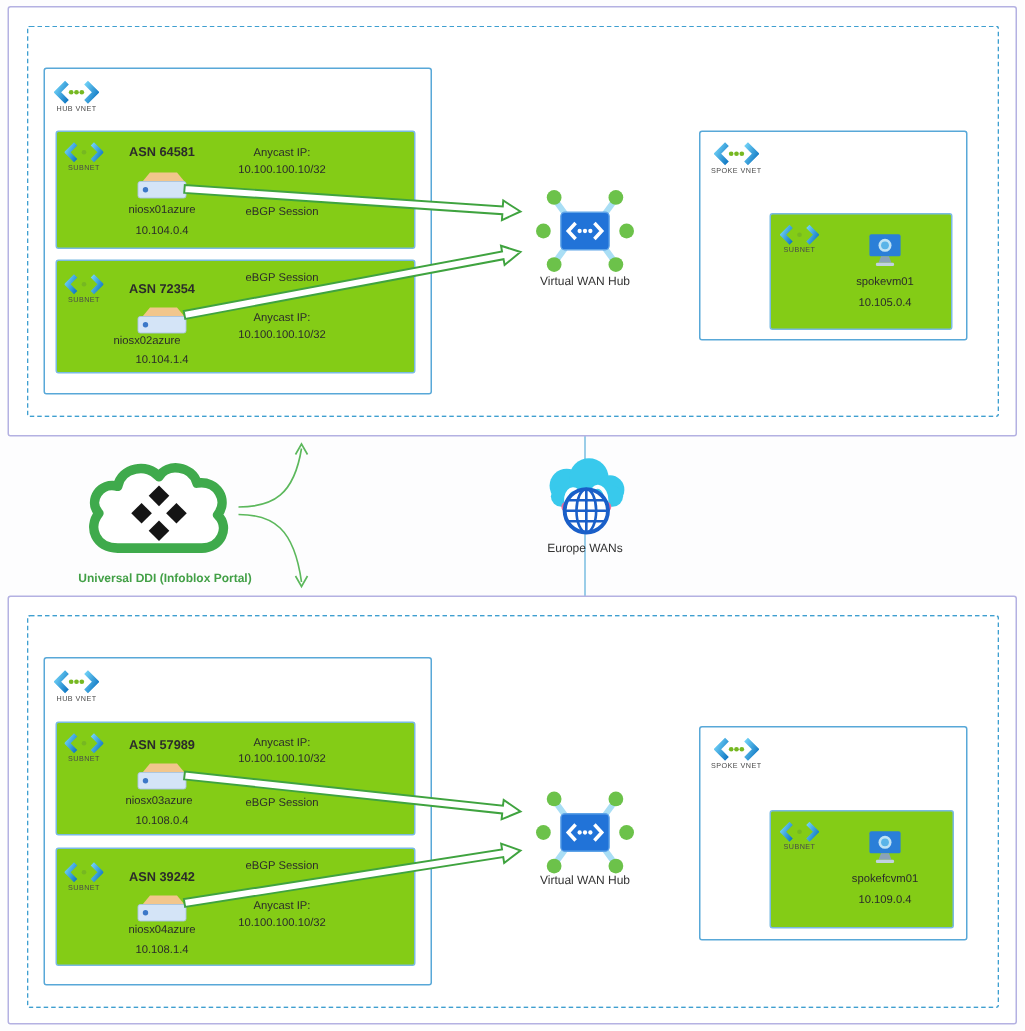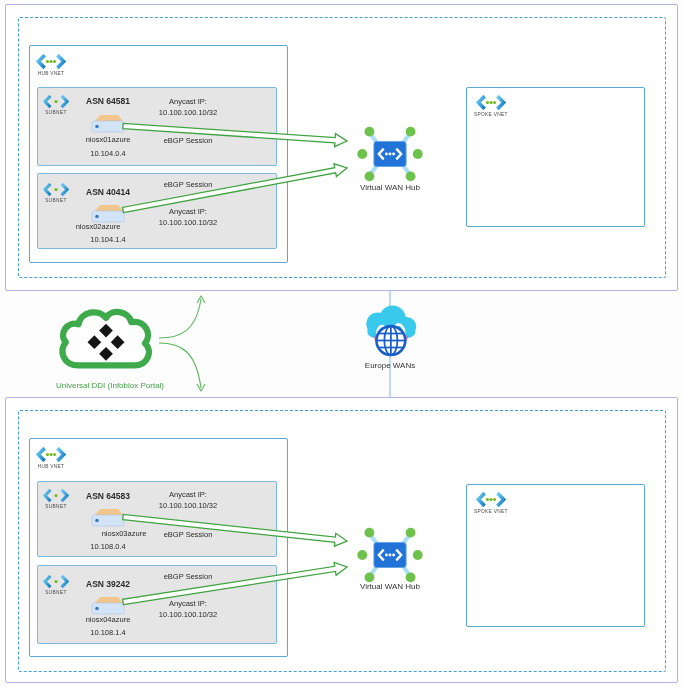--- a/index.html
+++ b/index.html
@@ -6,33 +6,33 @@
   html,body{background:#ffffff}
   body{font-family:"Liberation Sans",sans-serif;color:#2d2d2d}
   .canvas{position:relative;width:683px;height:687px;background:#fdfdfe;overflow:hidden}
   .abs{position:absolute}
   .azure-box{position:absolute;background:#ffffff;border:1px solid #b4b1e2;border-radius:2px}
   .cloud-label{position:absolute;font-size:7.5px;color:#3a3a3a;white-space:nowrap}
   .region-box{position:absolute;border:1.2px dashed #3f9fd0;border-radius:2px}
   .region-label{position:absolute;font-size:7.5px;color:#2c2c2c;white-space:nowrap}
   .region-label b{font-weight:700}
   .vnet-box{position:absolute;border:1.3px solid #58a8d8;background:#fff;border-radius:2px}
-  .sub-card{position:absolute;border:1px solid #79bae2;background:#e5e5e5;border-radius:2px}
+  .sub-card{position:absolute;border:1px solid #79bae2;background:#84cc16;border-radius:2px}
   .badge{position:absolute;display:flex;flex-direction:column;align-items:center;gap:1px}
   .lbl-xs{font-size:4.8px;color:#4a4a4a;letter-spacing:.3px;white-space:nowrap}
   .t{position:absolute;text-align:center;line-height:1.3;white-space:nowrap}
   .t.c{transform:translateX(-50%)}
   .asn{font-size:8.5px;font-weight:600;color:#2b2b2b}
   .dev{font-size:7.5px;color:#2b2b2b}
   .ip{font-size:7.5px;color:#2b2b2b}
   .anycast{font-size:7.5px;color:#2b2b2b;line-height:1.4}
   .session{font-size:7.5px;color:#2b2b2b}
   .bgp{font-size:8px;font-weight:600;color:#2f2f2f;line-height:1.45;text-align:center}
   .hub-label{font-size:8px;color:#333;font-weight:400}
-  .ddi-label{font-size:8px;color:#43a047;font-weight:400}
+  .ddi-label{font-size:8px;color:#43a047;font-weight:700}
   .wans-label{font-size:8px;color:#333}
   svg{display:block}
   .layer{position:absolute;left:0;top:0;pointer-events:none}
   .under{z-index:0}.over{z-index:5}
   .azure-box,.region-box,.vnet-box,.sub-card{z-index:1}
   .node{z-index:3}
 </style>
 </head>
 <body>
 
@@ -160,21 +160,21 @@
   </div>
 
   <div class="sub-card" style="left:37px;top:173px;width:240px;height:76px">
     <div class="badge" style="left:5px;top:8px">
       <svg viewBox="0 0 42 24" width="26" height="15">
           <use href="#sym-vnet1"></use>
         </svg>
       <span class="lbl-xs">SUBNET</span>
     </div>
     <div class="t c session" style="left:150px;top:6px">eBGP Session</div>
-    <div class="t c asn" style="left:70px;top:13px">ASN 40414</div>
+    <div class="t c asn" style="left:70px;top:13px">ASN 72354</div>
     <svg class="abs" viewBox="0 0 38 21" width="38" height="21" style="left:51px;top:29px">
         <use href="#sym-nios"></use>
       </svg>
     <div class="t c anycast" style="left:150px;top:33px">
       <div>Anycast IP:</div>
       <div>10.100.100.10/32</div>
     </div>
     <div class="t c dev" style="left:60px;top:48px">niosx02azure</div>
     <div class="t c ip" style="left:70px;top:61px">10.104.1.4</div>
   </div>
@@ -189,20 +189,33 @@
     </svg>
   <div class="t c hub-label node" style="left:390px;top:183px">Virtual WAN Hub</div>
 
   <div class="vnet-box" style="left:466px;top:87px;width:179px;height:140px"></div>
   <div class="badge node" style="left:474px;top:94px">
     <svg viewBox="0 0 42 24" width="30" height="17">
         <use href="#sym-vnet3"></use>
       </svg>
     <span class="lbl-xs">SPOKE VNET</span>
   </div>
+  <div class="sub-card" style="left:513px;top:142px;width:122px;height:78px">
+    <div class="badge" style="left:6px;top:6px">
+      <svg viewBox="0 0 42 24" width="26" height="15">
+          <use href="#sym-vnet1"></use>
+        </svg>
+      <span class="lbl-xs">SUBNET</span>
+    </div>
+    <svg class="abs" viewBox="0 0 30 27" width="26" height="24" style="left:63px;top:12px">
+        <use href="#sym-vm"></use>
+      </svg>
+    <div class="t c dev" style="left:76px;top:40px">spokevm01</div>
+    <div class="t c ip" style="left:76px;top:54px">10.105.0.4</div>
+  </div>
 
   <svg class="abs node" viewBox="0 0 106 70" width="112" height="74" style="left:50px;top:302px">
       <use href="#sym-ddi"></use>
     </svg>
   <div class="t c ddi-label node" style="left:110px;top:381px">Universal DDI (Infoblox Portal)</div>
 
   <svg class="abs node" viewBox="0 0 80 64" width="70" height="56" style="left:355px;top:302px">
       <use href="#sym-vwans"></use>
     </svg>
   <div class="t c wans-label node" style="left:390px;top:361px">Europe WANs</div>
@@ -220,25 +233,25 @@
     <span class="lbl-xs">HUB VNET</span>
   </div>
 
   <div class="sub-card" style="left:37px;top:481px;width:240px;height:76px">
     <div class="badge" style="left:5px;top:6px">
       <svg viewBox="0 0 42 24" width="26" height="15">
           <use href="#sym-vnet1"></use>
         </svg>
       <span class="lbl-xs">SUBNET</span>
     </div>
-    <div class="t c asn" style="left:70px;top:9px">ASN 64583</div>
+    <div class="t c asn" style="left:70px;top:9px">ASN 57989</div>
     <svg class="abs" viewBox="0 0 38 21" width="38" height="21" style="left:51px;top:25px">
         <use href="#sym-nios"></use>
       </svg>
-    <div class="t c dev" style="left:86px;top:47px">niosx03azure</div>
+    <div class="t c dev" style="left:68px;top:47px">niosx03azure</div>
     <div class="t c ip" style="left:70px;top:60px">10.108.0.4</div>
     <div class="t c anycast" style="left:150px;top:8px">
       <div>Anycast IP:</div>
       <div>10.100.100.10/32</div>
     </div>
     <div class="t c session" style="left:150px;top:48px">eBGP Session</div>
   </div>
 
   <div class="sub-card" style="left:37px;top:565px;width:240px;height:79px">
     <div class="badge" style="left:5px;top:8px">
@@ -269,20 +282,33 @@
     <div>10.110.0.133</div>
     <div>10.110.0.134</div>
   </div>
 
   <div class="vnet-box" style="left:466px;top:484px;width:179px;height:143px"></div>
   <div class="badge node" style="left:474px;top:491px">
     <svg viewBox="0 0 42 24" width="30" height="17">
         <use href="#sym-vnet3"></use>
       </svg>
     <span class="lbl-xs">SPOKE VNET</span>
+  </div>
+  <div class="sub-card" style="left:513px;top:540px;width:123px;height:79px">
+    <div class="badge" style="left:6px;top:6px">
+      <svg viewBox="0 0 42 24" width="26" height="15">
+          <use href="#sym-vnet1"></use>
+        </svg>
+      <span class="lbl-xs">SUBNET</span>
+    </div>
+    <svg class="abs" viewBox="0 0 30 27" width="26" height="24" style="left:63px;top:12px">
+        <use href="#sym-vm"></use>
+      </svg>
+    <div class="t c dev" style="left:76px;top:40px">spokefcvm01</div>
+    <div class="t c ip" style="left:76px;top:54px">10.109.0.4</div>
   </div>
 
   <svg class="layer over" width="683" height="687">
     <polygon fill="#fff" stroke="#3fa33f" stroke-width="1.3" points="122.8,128.6 334.9,142.8 334.6,146.7 347.0,141.0 335.5,133.7 335.2,137.6 123.2,123.4"></polygon>
     <polygon fill="#fff" stroke="#3fa33f" stroke-width="1.3" points="123.5,212.6 335.7,172.8 336.4,176.6 347.0,168.0 334.0,163.8 334.7,167.7 122.5,207.4"></polygon>
     <polygon fill="#fff" stroke="#3fa33f" stroke-width="1.3" points="122.7,519.6 334.8,542.3 334.4,546.2 347.0,541.0 335.8,533.3 335.3,537.1 123.3,514.4"></polygon>
     <polygon fill="#fff" stroke="#3fa33f" stroke-width="1.3" points="123.4,604.6 335.5,571.4 336.1,575.3 347.0,567.0 334.1,562.4 334.7,566.3 122.6,599.4"></polygon>
     <path d="M159,338 C182,338 196,330 201,299" fill="none" stroke="#5cb85c" stroke-width="1.1"></path>
     <path d="M197,303 L201,296 L205,303" fill="none" stroke="#5cb85c" stroke-width="1.1"></path>
     <path d="M159,343 C182,343 196,352 201,388" fill="none" stroke="#5cb85c" stroke-width="1.1"></path>

